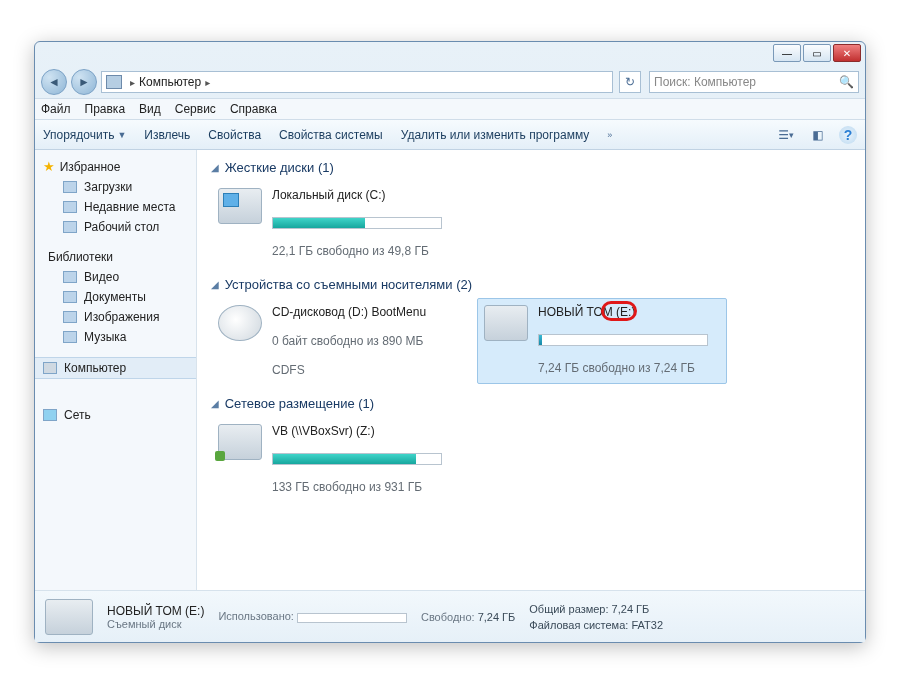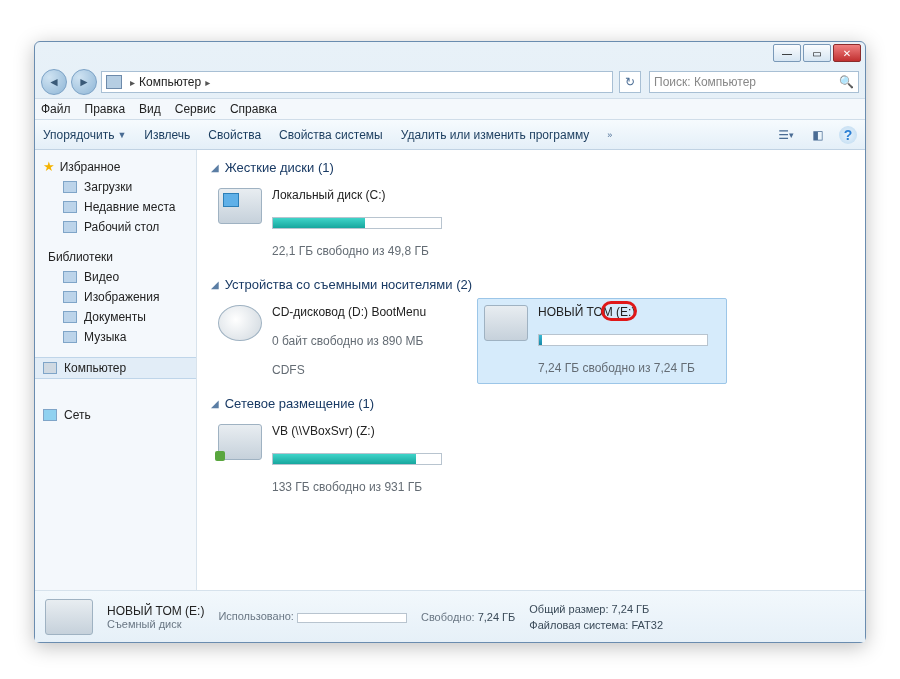--- a/index.html
+++ b/index.html
@@ -172,25 +172,25 @@
         <div class="side-head">
             <span class="ic" style="background:#f0c95e;border-color:#c98f1e;"></span>
             <span>Библиотеки</span>
           </div>
         <div class="side-item">
             <span class="ic"></span>
             <span>Видео</span>
           </div>
         <div class="side-item">
             <span class="ic"></span>
+            <span>Документы</span>
+          </div>
+        <div class="side-item">
+            <span class="ic"></span>
             <span>Изображения</span>
-          </div>
-        <div class="side-item">
-            <span class="ic"></span>
-            <span>Документы</span>
           </div>
         <div class="side-item">
             <span class="ic"></span>
             <span>Музыка</span>
           </div>
       </div>
       <div class="side-item comp">
           <span class="ic"></span>
           <span>Компьютер</span>
         </div>

